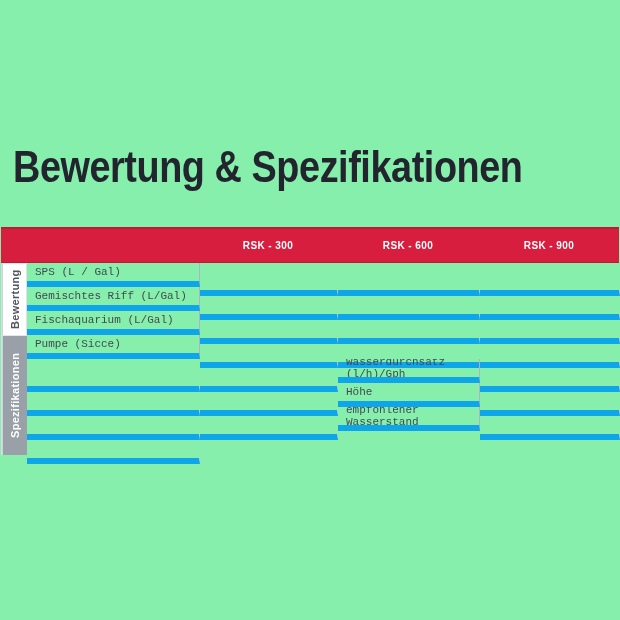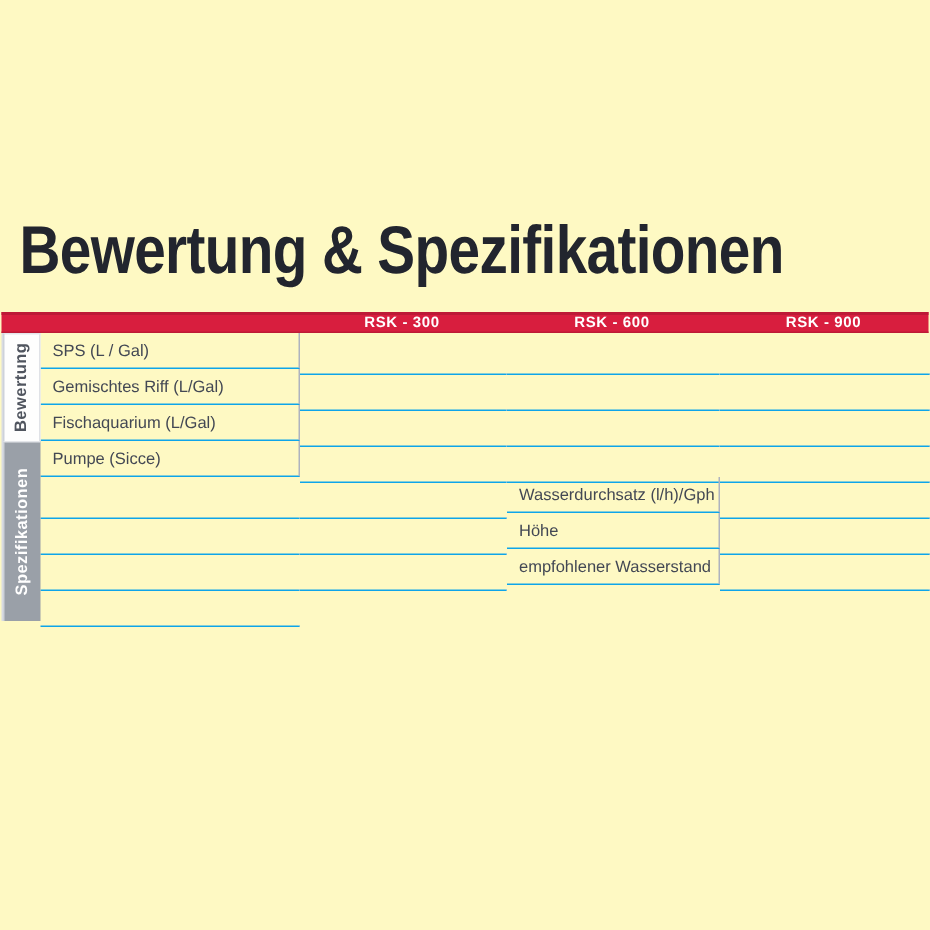--- a/index.html
+++ b/index.html
@@ -1,45 +1,45 @@
 <!DOCTYPE html>
 <html><head>
 <meta charset="utf-8">
 <style>
   * { margin:0; padding:0; box-sizing:border-box; }
   html,body { background:#ffffff; }
   .canvas {
-    position:relative; width:620px; height:620px; background:#fef9c3;
+    position:relative; width:620px; height:620px; background:#86efac;
     font-family:"Liberation Sans", sans-serif; overflow:hidden;
   }
   .title {
     position:absolute; left:13px; top:144px;
     font-size:45px; font-weight:700; color:#22252e;
     letter-spacing:-0.5px; white-space:nowrap;
     transform:scaleX(0.84); transform-origin:0 50%;
     line-height:1;
   }
   .spec-table { position:absolute; left:1px; top:208px; width:618px; }
   .thead {
     display:grid; grid-template-columns:198px 138px 142px 140px;
-    height:14px; background:#d81e3e;
-    border-top:2px solid #bd1a36; border-bottom:1px solid #bd1a36;
+    height:36px; background:#d81e3e;
+    border-top:2px solid #bd1a36; border-bottom:1px solid #bd1a36;margin-top:19px;
   }
   .th {
     display:flex; align-items:center; justify-content:center;
     color:#ffffff; font-size:10px; font-weight:700; letter-spacing:0.4px;
   }
   .tbody {
     display:grid; grid-template-columns:25px 173px 138px 142px 140px;
     grid-auto-rows:24px; grid-auto-flow:row;
     border-left:1px solid #d9dce2;
   }
   .cell {
-    border-right:1px solid #ced2da; border-bottom:1px solid #0ea5e9;
-    display:flex; align-items:center; overflow:hidden;
+    border-right:1px solid #ced2da; border-bottom:6px solid #0ea5e9;
+    display:flex; align-items:center; overflow:hidden;font-family:Liberation Mono, monospace;
   }
   .c-label {
     padding-left:8px; font-size:11px; color:#434854; justify-content:flex-start;
     border-right-color:#aeb3bf;
   }
   .c-val { justify-content:center; font-size:11px; color:#6e7481;margin-top:27px; }
   .group-cell {
     display:flex; align-items:center; justify-content:center;
     writing-mode:vertical-rl; transform:rotate(180deg);
     font-size:11px; font-weight:700; letter-spacing:0.3px;

